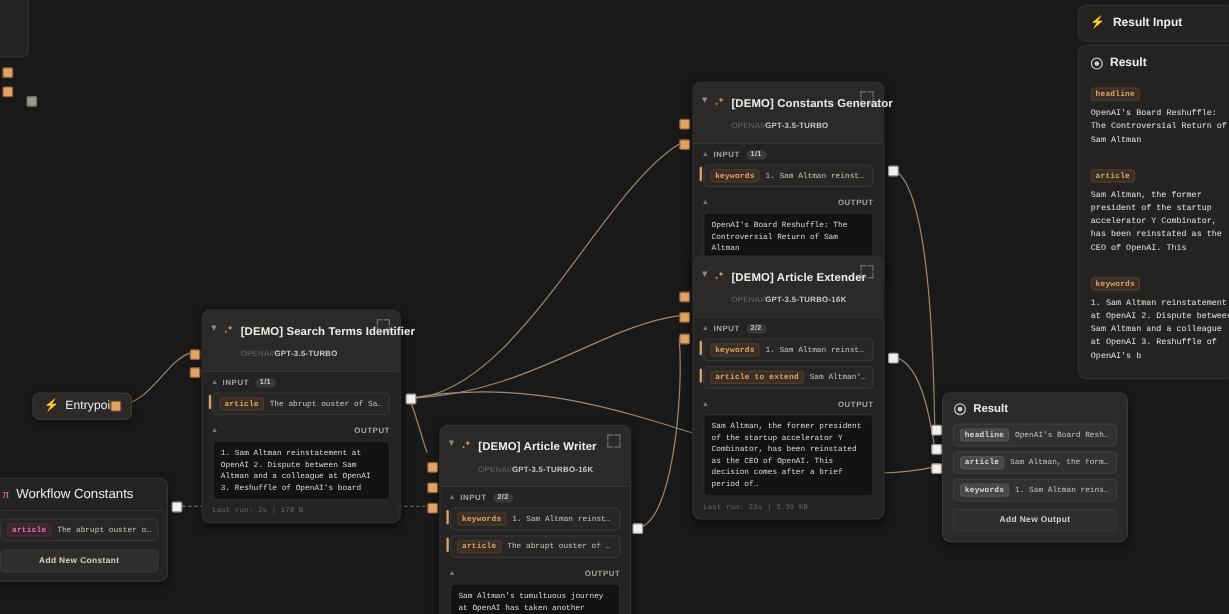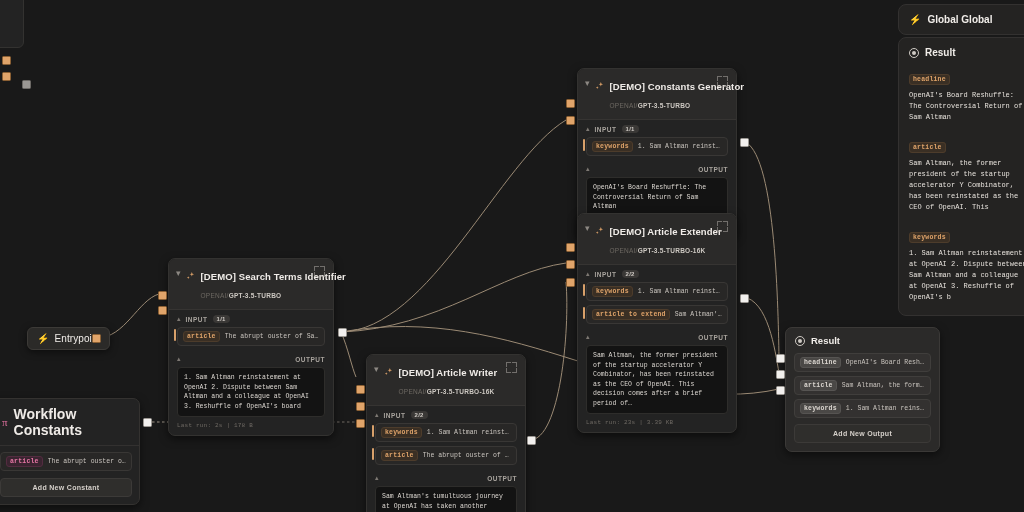--- a/index.html
+++ b/index.html
@@ -90,21 +90,21 @@
     padding:5px 9px;box-shadow:0 2px 7px rgba(0,0,0,.5);
   }
   #entrypoint .lbl{font-size:10px;color:#f0ece8;letter-spacing:.1px;}
 
   
   #constants{
     position:absolute;background:#232323;border:1px solid #343230;border-radius:7px;
     box-shadow:0 3px 9px rgba(0,0,0,.5);box-sizing:border-box;
   }
   #constants .hd{display:flex;align-items:center;gap:6px;padding:7px 9px;border-bottom:1px solid #333130;}
-  #constants .hd .t{font-size:14px;font-weight:bold;color:#efebe7;}
+  #constants .hd .t{font-size:11px;font-weight:normal;color:#efebe7;}
   .pi{font-family:"Liberation Serif",serif;font-size:11px;color:#e0709f;line-height:11px;}
   .pill.pink{color:#e877a6;background:#3a2430;border-color:#532c40;}
   .wide-btn{
     background:#2f2e2c;border:1px solid #3c3a38;border-radius:4px;
     text-align:center;font-size:7px;font-weight:bold;color:#d6d1cb;
     padding:5px 0;letter-spacing:.3px;
   }
 
   
   #sidebar{position:absolute;right:0;top:0;width:130px;height:512px;}
@@ -424,21 +424,21 @@
     </div>
   </div>
   <div class="port outp" style="left:776px;top:354px;"></div>
   <div class="port outp" style="left:776px;top:370px;"></div>
   <div class="port outp" style="left:776px;top:386px;"></div>
 
   <div id="sidebar">
     <div class="side-card" style="position:absolute;left:4px;top:4px;width:140px;">
       <div class="side-head">
         <span class="bolt">⚡</span>
-        <span class="t">Global Global</span>
+        <span class="t">Result Input</span>
       </div>
     </div>
 
     <div class="side-card" style="position:absolute;left:4px;top:37px;width:140px;">
       <div class="side-head">
         <span class="radio">
             <b></b>
           </span>
         <span class="t">Result</span>
       </div>

